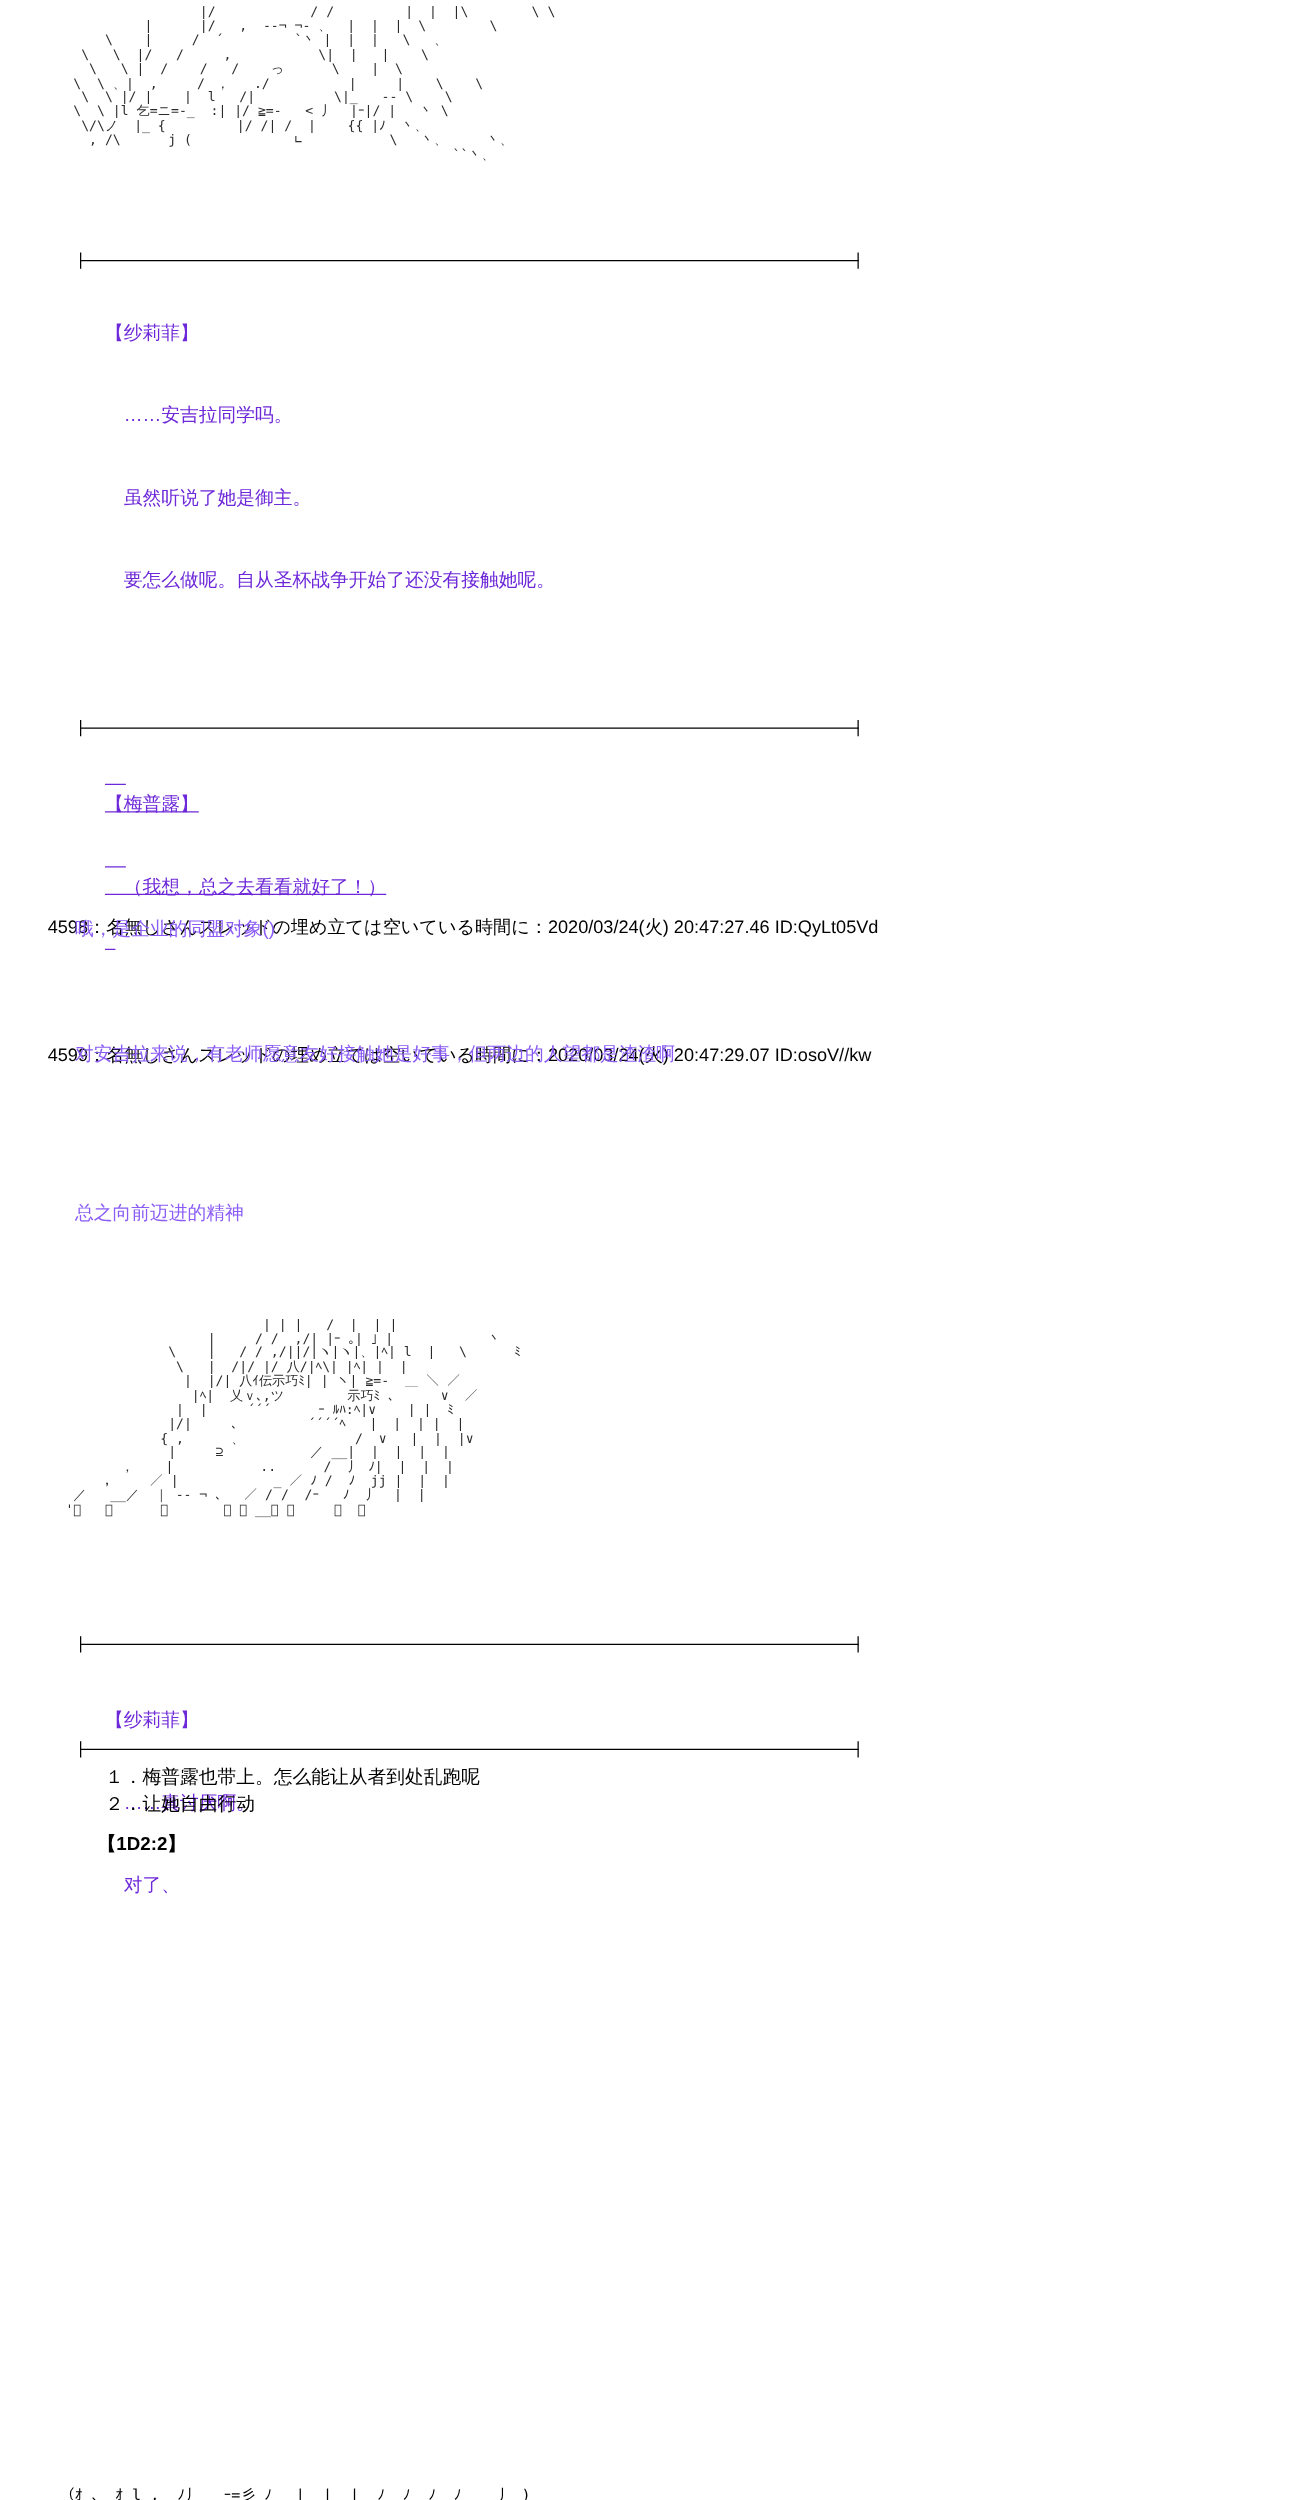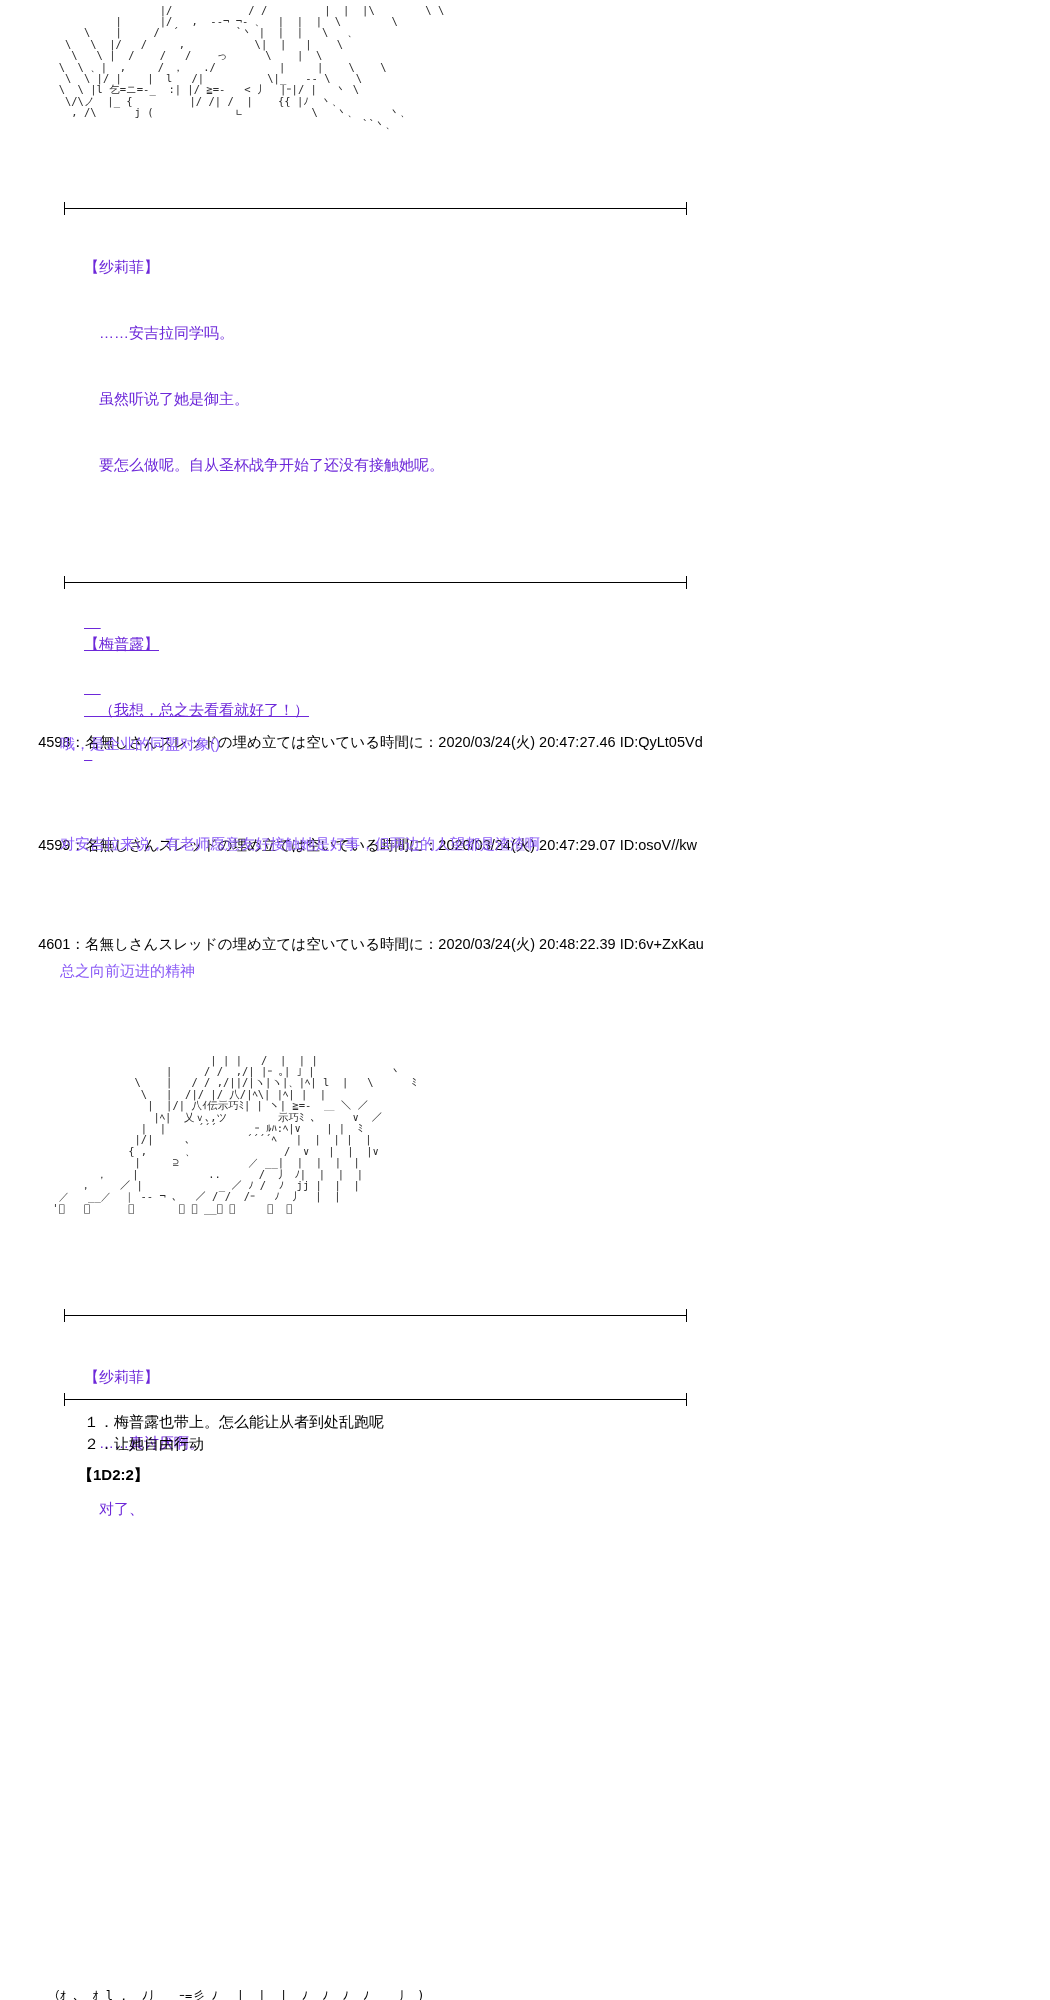--- a/index.html
+++ b/index.html
@@ -138,23 +138,20 @@
   <div class="post-head" style="left:22px; top:712px;">
     <span>4598</span><span>：名無しさんスレッドの埋め立ては空いている時間に：2020/03/24(火) 20:47:27.46 ID:QyLt05Vd</span>
   </div>
   <div class="post-body" style="left:60px; top:733px;">哦，是企业的同盟对象()</div>
 
   <div class="post-head" style="left:22px; top:815px;">
     <span>4599</span><span>：名無しさんスレッドの埋め立ては空いている時間に：2020/03/24(火) 20:47:29.07 ID:osoV//kw</span>
   </div>
   <div class="post-body" style="left:60px; top:833px;">对安吉拉来说，有老师愿意友好接触她是好事，但两边的人望都是渣渣啊</div>
 
-  <div class="post-head" style="left:22px; top:914px;">
-    <span>4601</span><span>：名無しさんスレッドの埋め立ては空いている時間に：2020/03/24(火) 20:48:22.39 ID:6v+ZxKau</span>
-  </div>
   <div class="post-body" style="left:60px; top:960px;">总之向前迈进的精神</div>
 
 
   <pre class="aa" style="position:absolute; left:46px; top:1044px; width:660px;">                          | | |   /  |  | |
                    |     / /  ,/| |ｰ ｡| ｣ |            丶
               \    |   / / ,/||/|ヽ|ヽ|、|ﾍ| l  |   \      ﾐ
                \   |  /|/ |/ 八/|ﾍ\| |ﾍ| |  |
                 |  |/| 八ｲ伝示巧ﾐ| | ヽ| ≧=-  ＿ ＼ ／
                  |ﾍ|  乂ｖ､,ツ        示巧ﾐ 、     ∨  ／
                |  |     ´´´      ｰ ﾙﾊ:ﾍ|∨    | |  ﾐ

